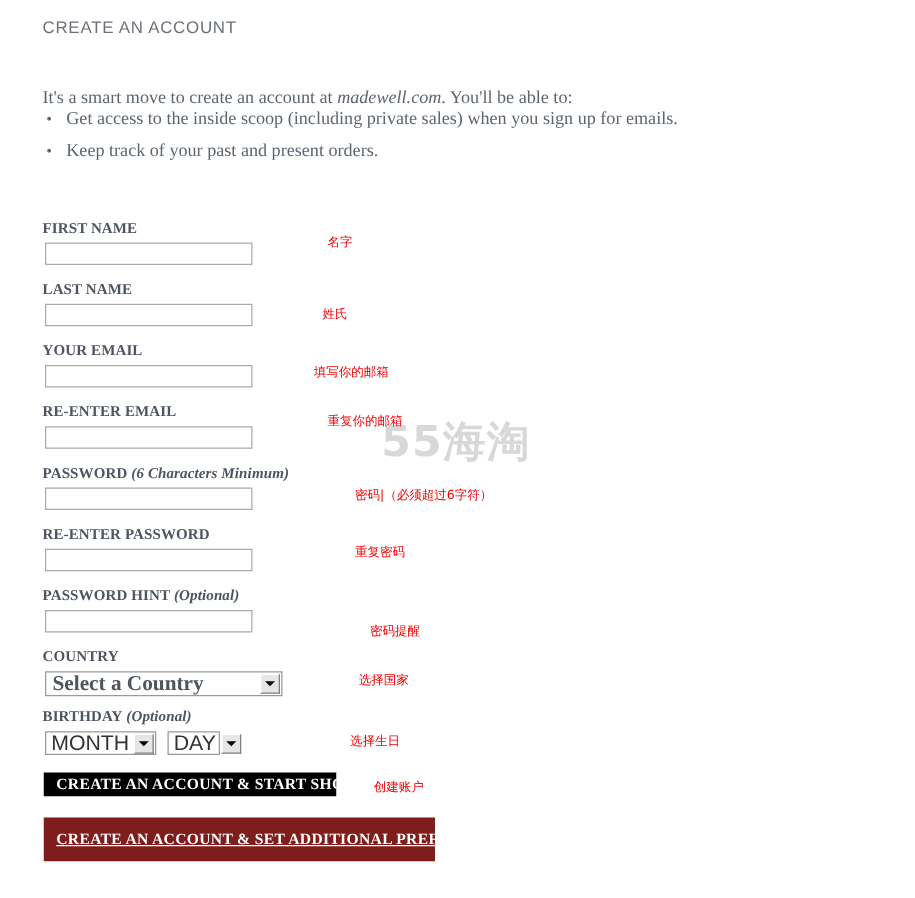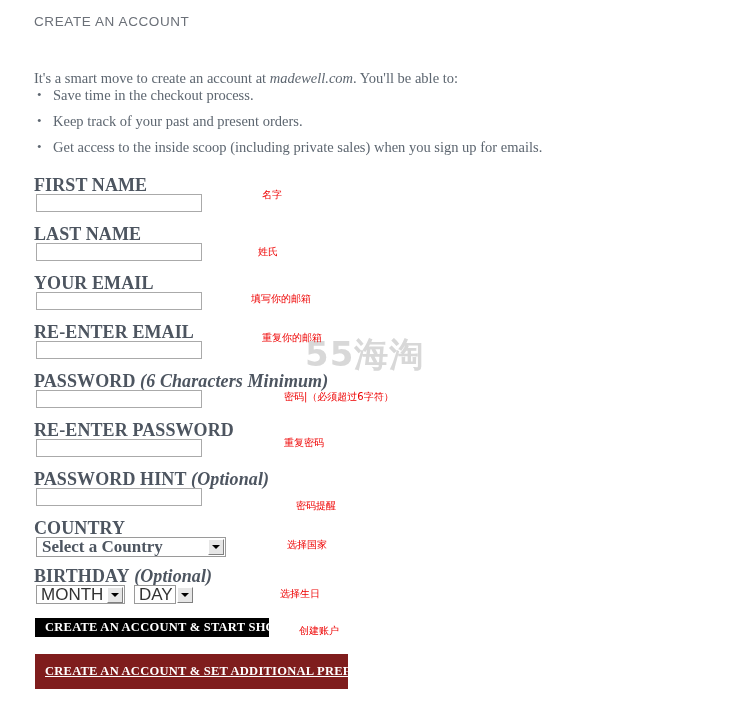--- a/index.html
+++ b/index.html
@@ -95,21 +95,21 @@
   .form-area {
     position: absolute;
     left: 0;
     top: 0;
     width: 732px;
   }
 
   .field-label {
     position: absolute;
     left: 34px;
-    font-size: 18px;
+    font-size: 12px;
     font-weight: bold;
     color: #4d5560;
     white-space: nowrap;
     letter-spacing: 0.1px;
   }
   .field-label .opt {
     font-weight: bold;
     font-style: italic;
     color: #4d5560;
     text-align: center;
@@ -251,23 +251,22 @@
 
 <div class="page">
 
   <div class="watermark">55海淘</div>
 
   <h1 class="page-title">CREATE AN ACCOUNT</h1>
 
   <p class="intro"><span>It's a smart move to create an account at </span><em>madewell.com</em><span>. You'll be able to:</span></p>
 
   <ul class="benefits">
-    <li>Save time in the checkout process.</li>
+    <li>Get access to the inside scoop (including private sales) when you sign up for emails.</li>
     <li>Keep track of your past and present orders.</li>
-    <li>Get access to the inside scoop (including private sales) when you sign up for emails.</li>
   </ul>
 
   <div class="form-area">
 
     <div class="field-label" style="top:175px"><span>FIRST NAME</span><span class="opt"></span></div>
     <input class="text-input" style="top: 194px;" type="text" placeholder="">
 
     <div class="field-label" style="top:224px"><span>LAST NAME</span><span class="opt"></span></div>
     <input class="text-input" style="top: 243px;" type="text" placeholder="">
 

